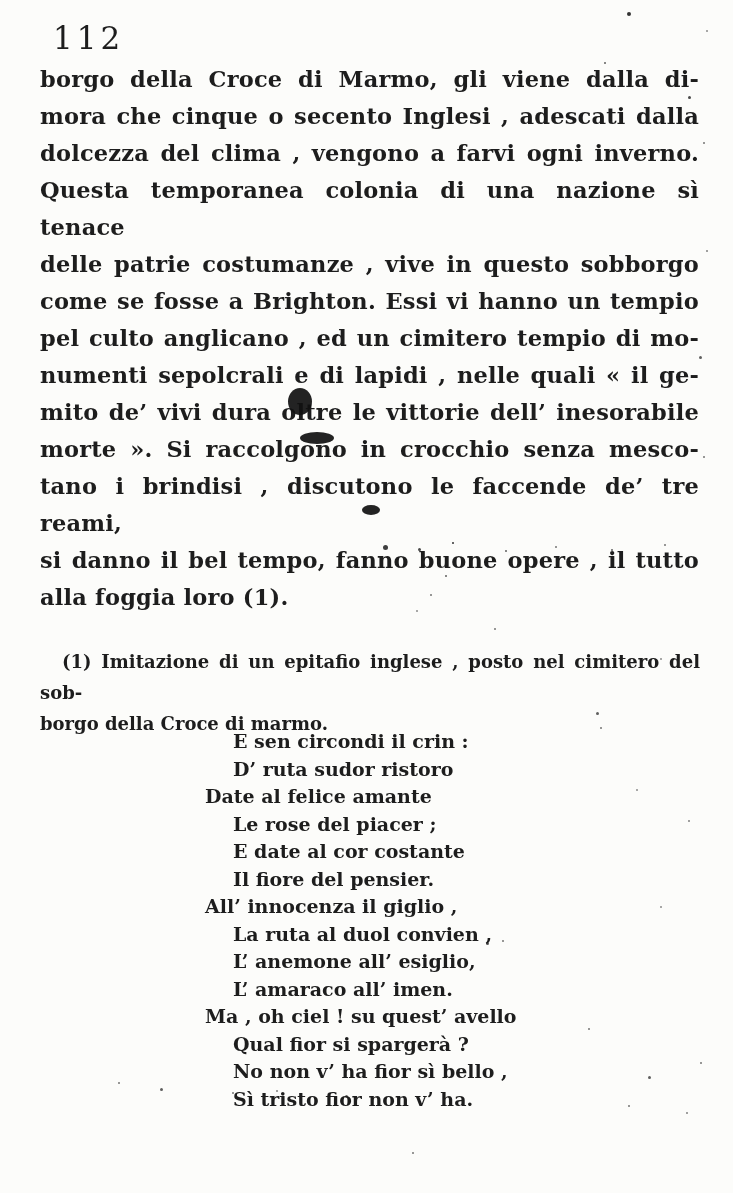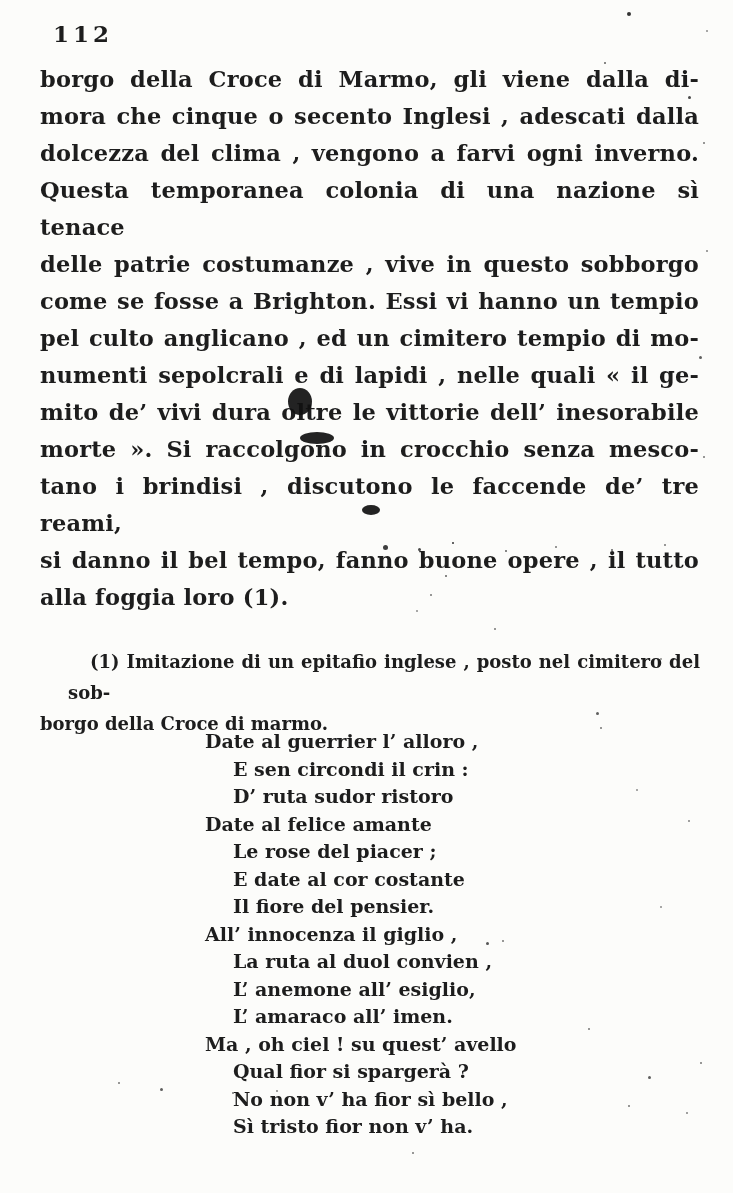--- a/index.html
+++ b/index.html
@@ -10,21 +10,21 @@
   .page{
     position:relative;
     width:733px;height:1193px;
     background:var(--paper);
     overflow:hidden;
     font-family:"DejaVu Serif","Liberation Serif",serif;
     color:var(--ink);
   }
   .page-number{
     position:absolute;top:20px;left:53px;
-    font-size:23px;font-weight:700;letter-spacing:4px;
+    font-size:31px;font-weight:400;letter-spacing:4px;
   }
   .body-text{
     position:absolute;top:61px;left:40px;width:659px;
     font-size:22.5px;font-weight:700;line-height:37px;
   }
   .body-text .line{
     text-align:justify;
     text-align-last:justify;
     letter-spacing:.2px;
   }
@@ -32,21 +32,20 @@
     text-align-last:left;
   }
   .footnote{
     position:absolute;top:646px;left:40px;width:660px;
     font-size:18px;font-weight:700;line-height:31px;
   }
   .footnote .line:first-child{
     text-indent:22px;
     text-align:justify;
     text-align-last:justify;
-    margin-left:28px;
   }
   .footnote .line:last-child{
     text-align-last:left;
   }
   .poem{
     position:absolute;top:728px;left:205px;width:420px;
     font-size:19px;font-weight:700;line-height:27.5px;
   }
   .poem .line{white-space:nowrap;}
   .poem .line.indent{padding-left:28px;}
@@ -81,21 +80,20 @@
       <div class="line">si danno il bel tempo, fanno buone opere , il tutto</div>
       <div class="line">alla foggia loro (1).</div>
     </div>
 
   <div class="footnote">
       <div class="line">(1) Imitazione di un epitafio inglese , posto nel cimitero del sob-</div>
       <div class="line">borgo della Croce di marmo.</div>
     </div>
 
   <div class="poem">
-      <div class="line">Date al guerrier l’ alloro ,</div>
       <div class="line indent">E sen circondi il crin :</div>
       <div class="line indent">D’ ruta sudor ristoro</div>
       <div class="line">Date al felice amante</div>
       <div class="line indent">Le rose del piacer ;</div>
       <div class="line indent">E date al cor costante</div>
       <div class="line indent">Il fiore del pensier.</div>
       <div class="line">All’ innocenza il giglio ,</div>
       <div class="line indent">La ruta al duol convien ,</div>
       <div class="line indent">L’ anemone all’ esiglio,</div>
       <div class="line indent">L’ amaraco all’ imen.</div>

